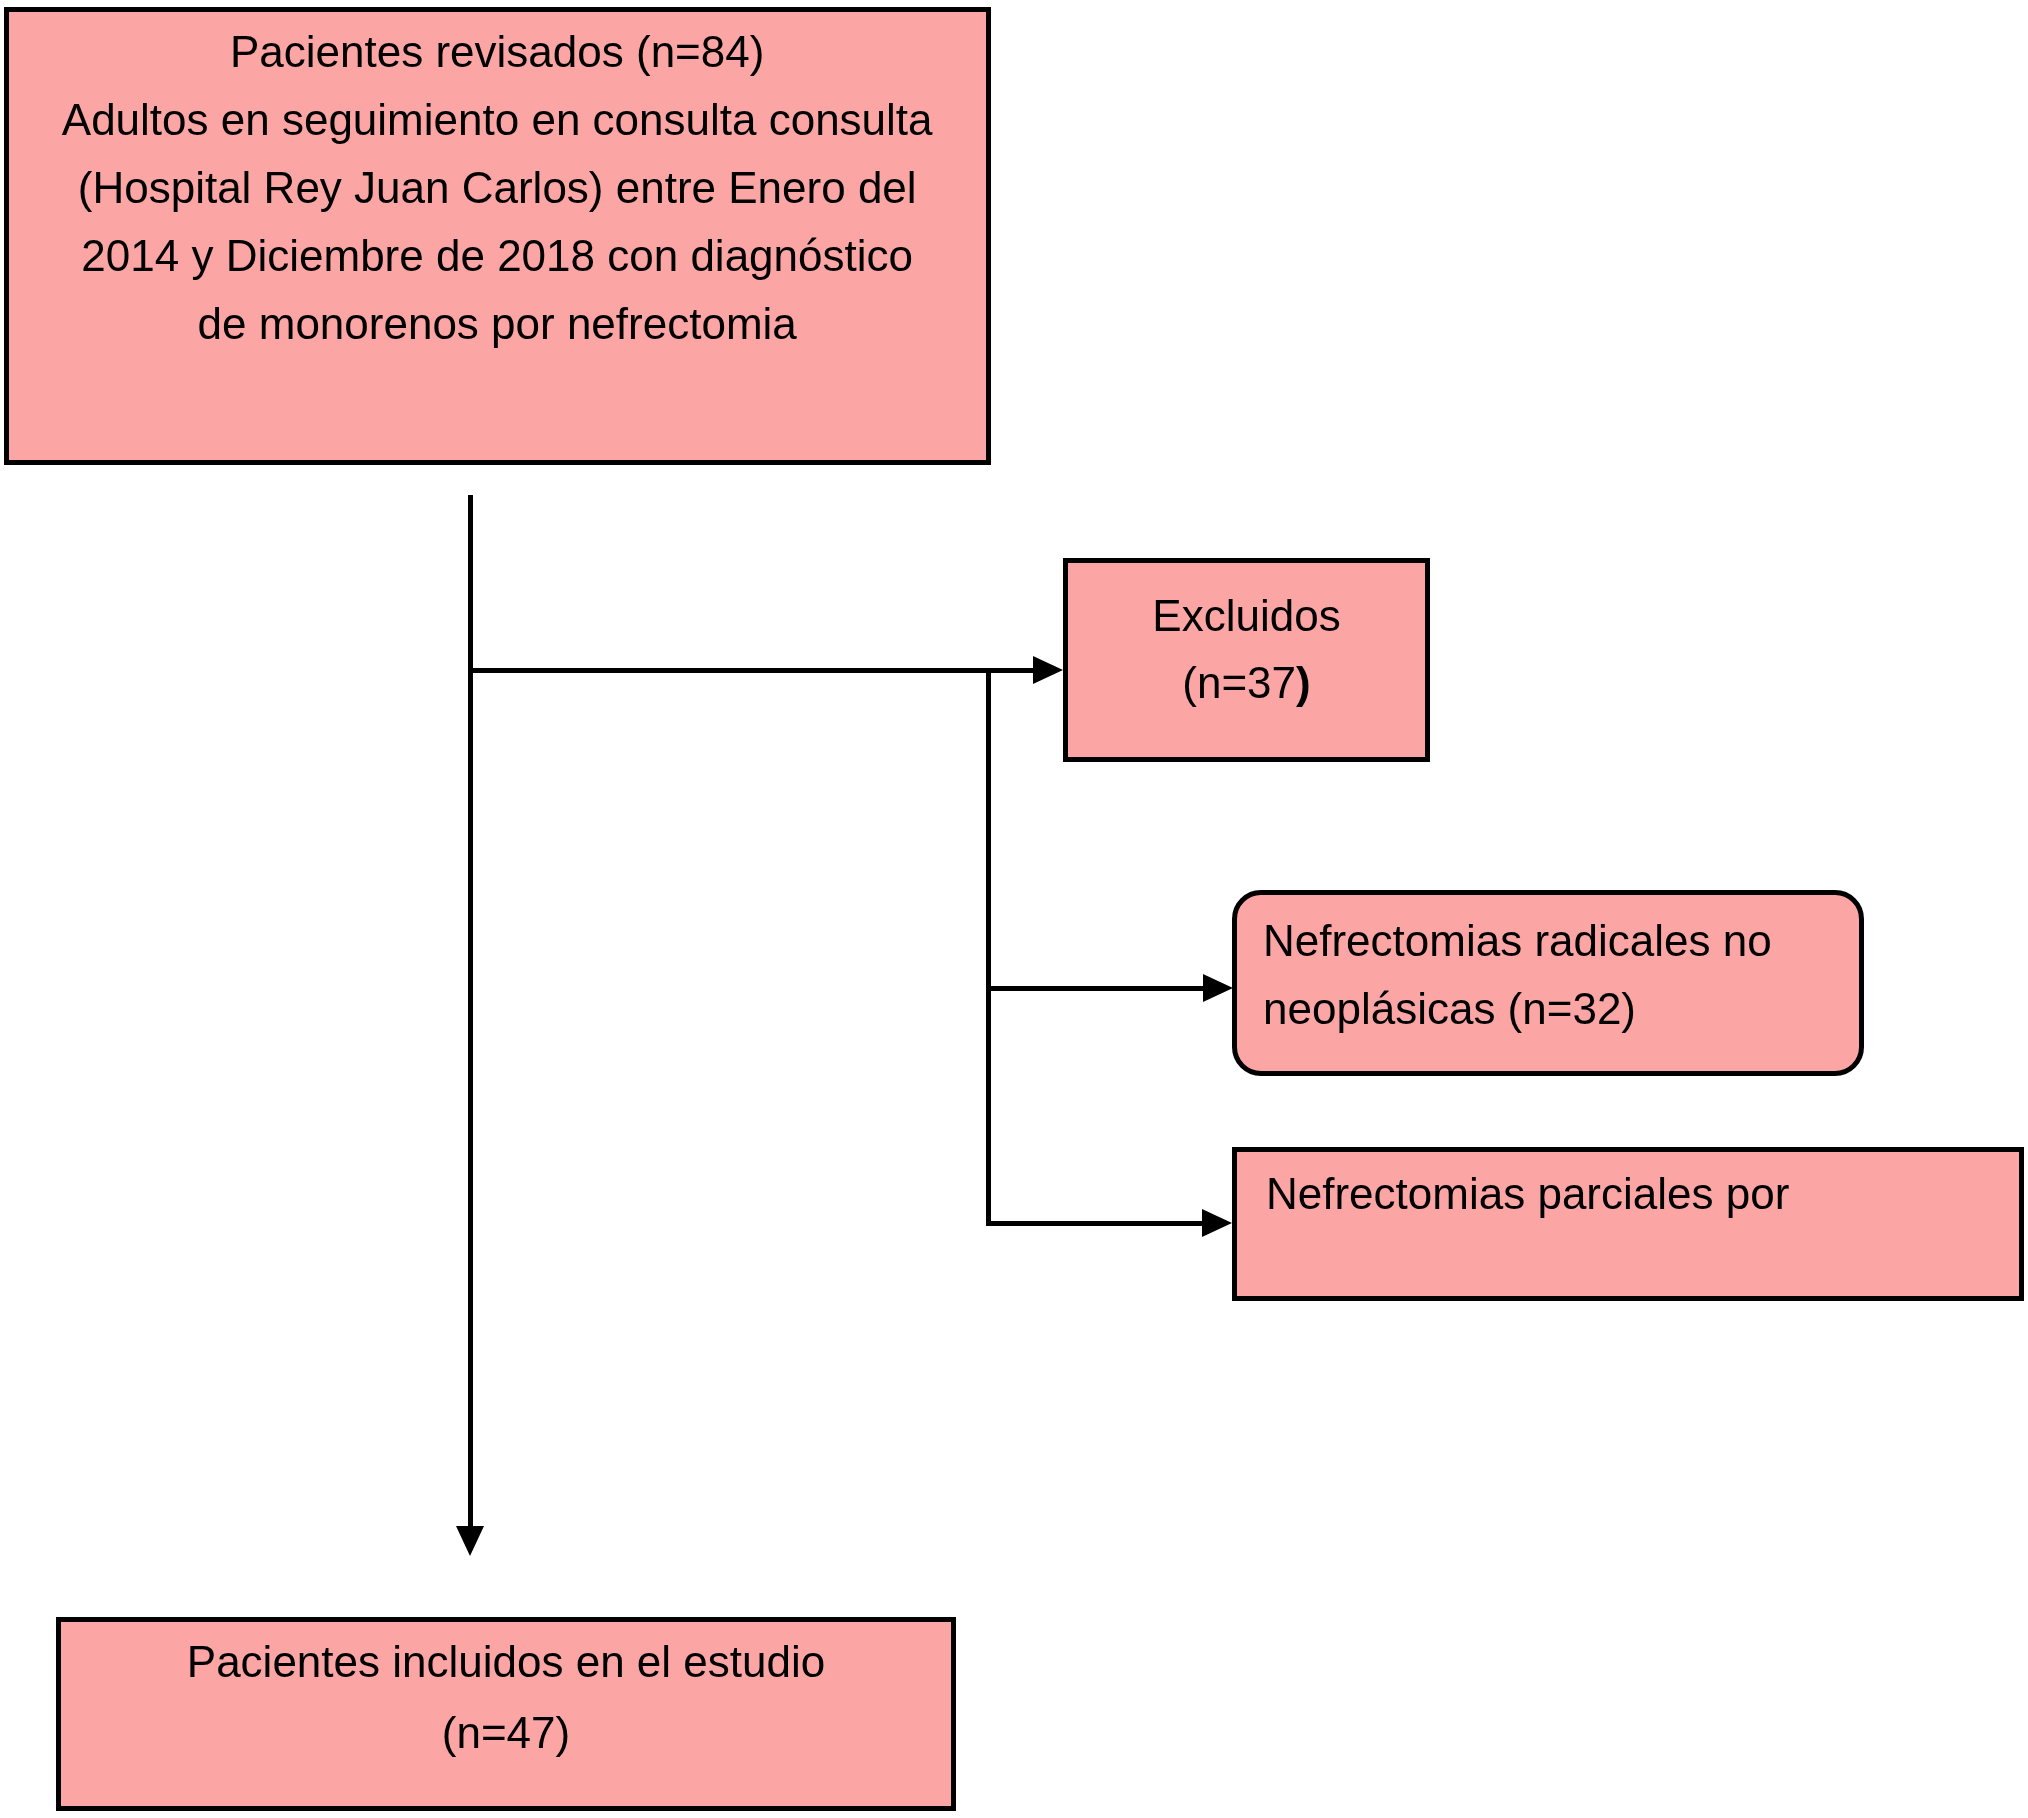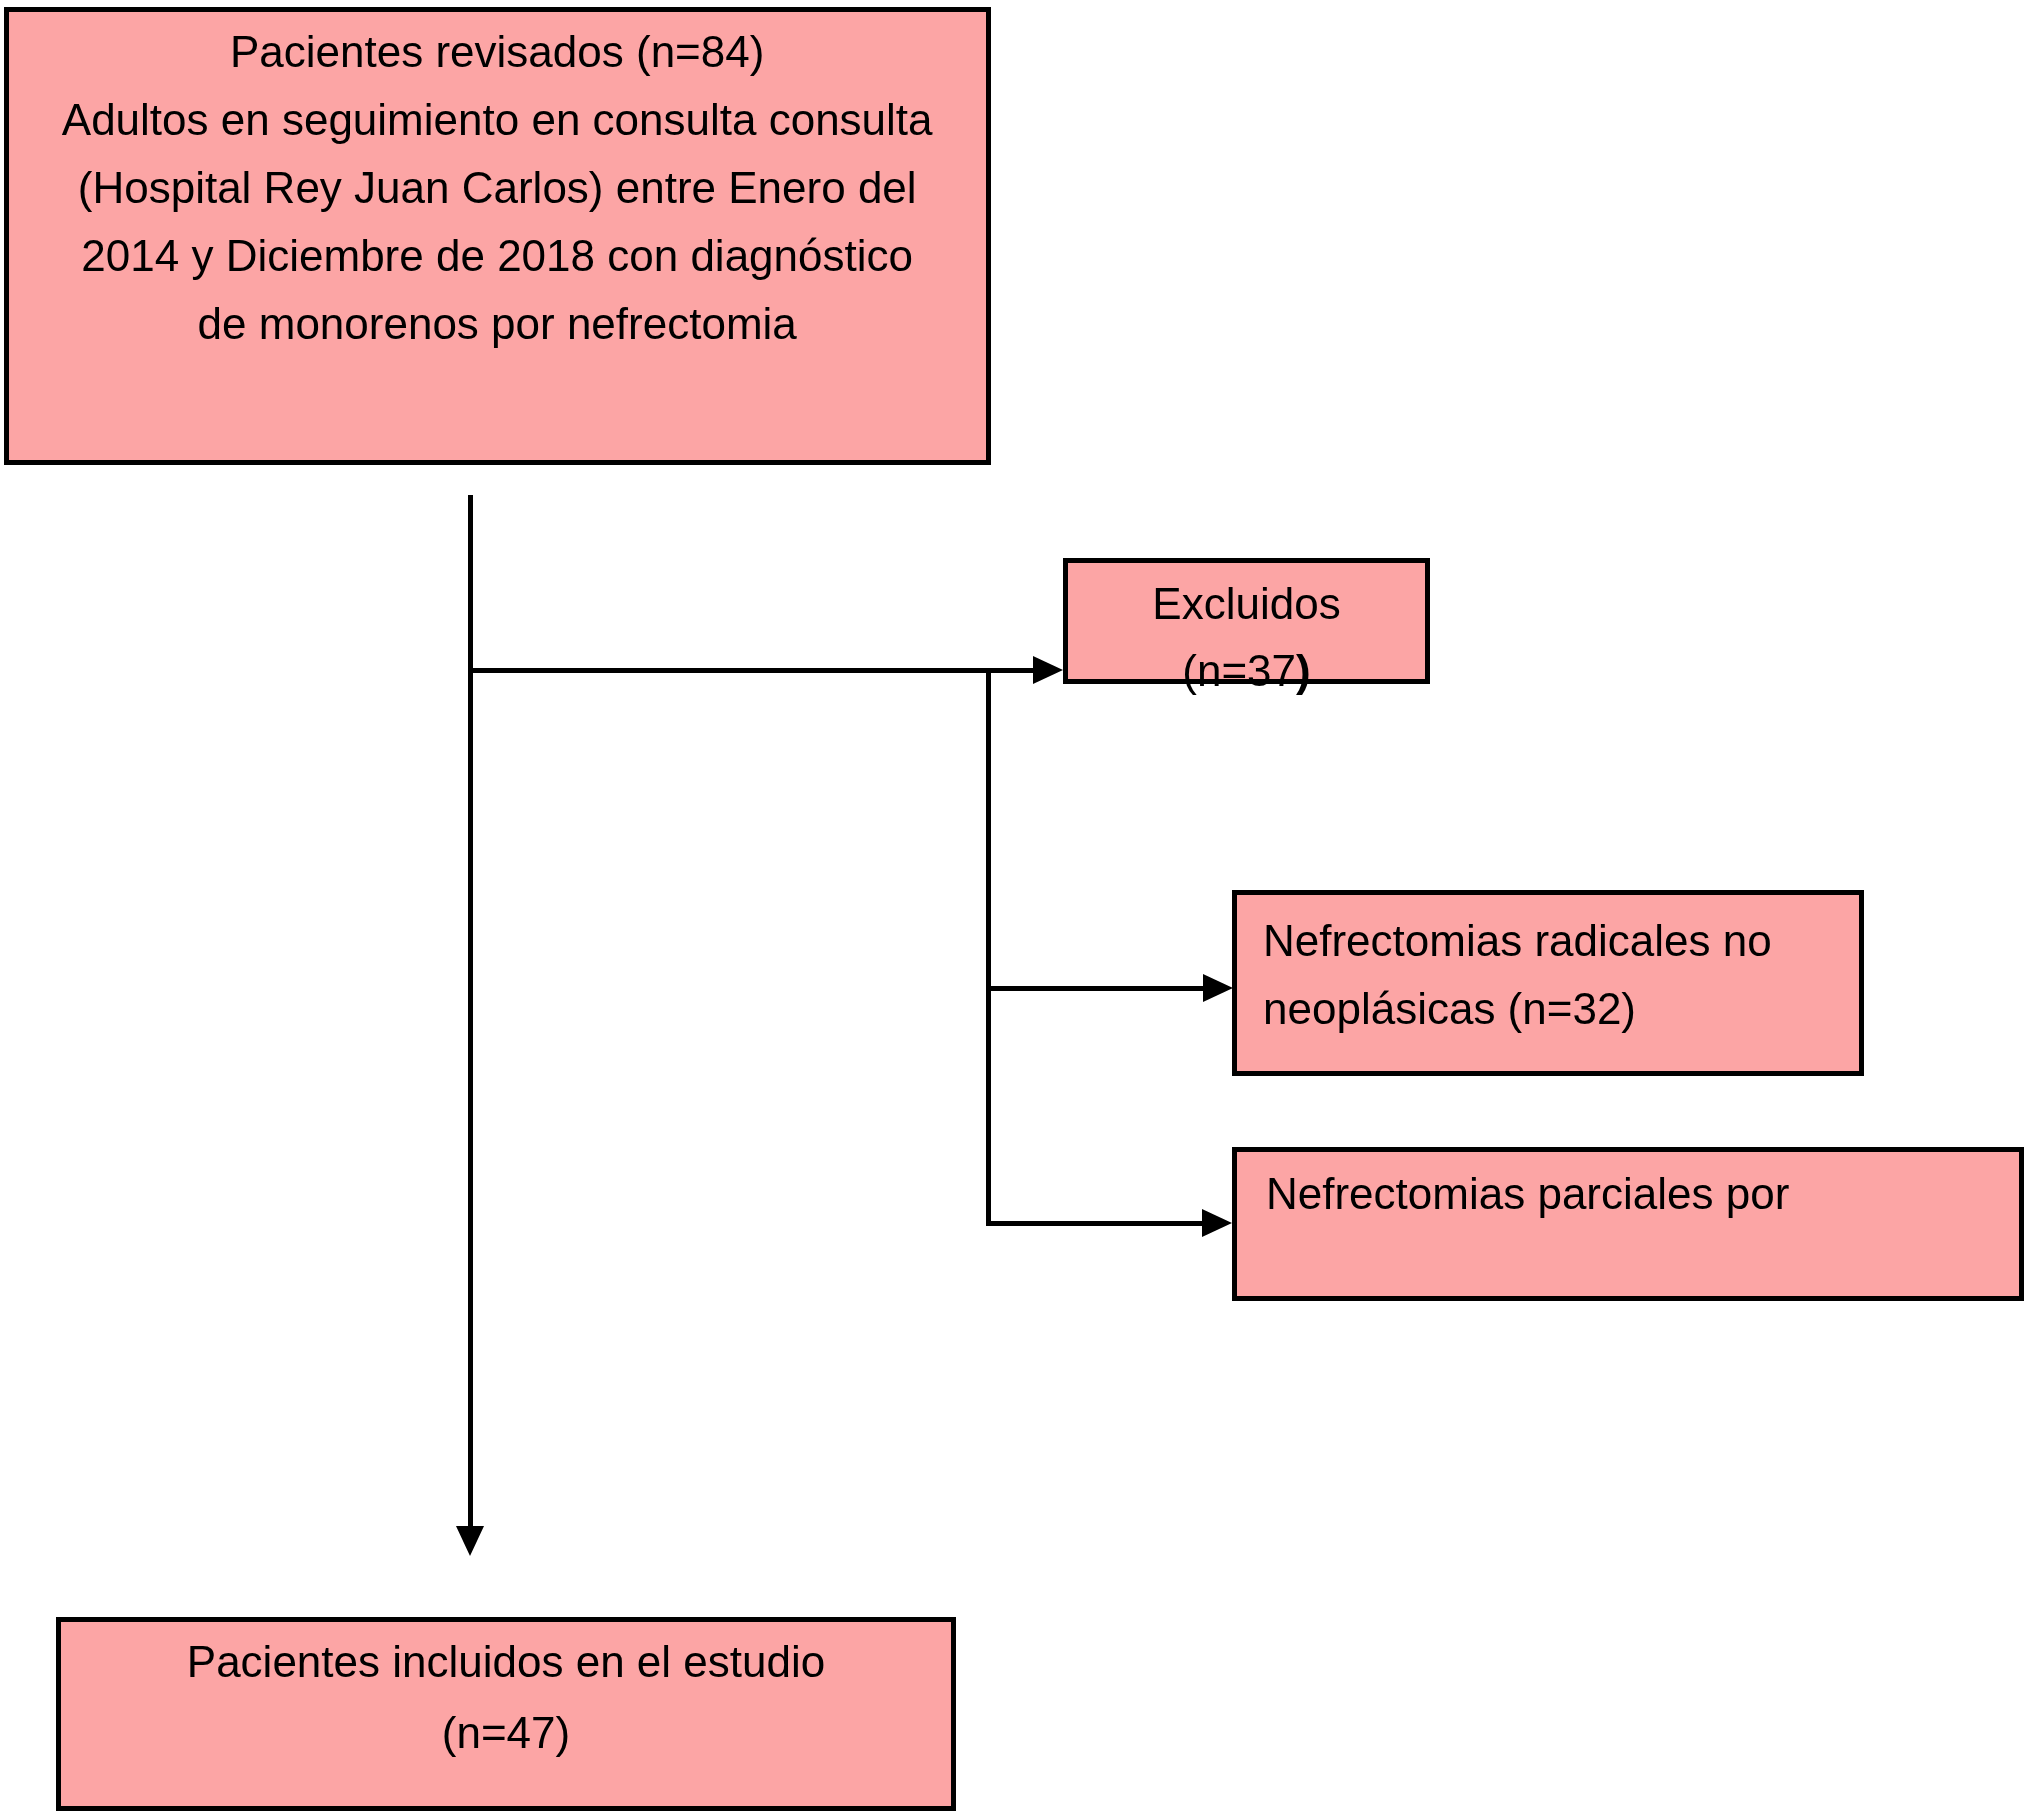--- a/index.html
+++ b/index.html
@@ -47,27 +47,27 @@
   }
   .bold-paren { font-weight: bold; }
 
   
   #box-revisados  { left: 3.7px;    top: 7.4px;    width: 987px; height: 458px; padding-top: 5.6px; }
   #vline-main     { left: 468px;  top: 495px;  width: 4.6px;    height: 1032px; }
   #arrow-main     { left: 456px;  top: 1526px; }
 
   #hline-excl     { left: 470px;  top: 668px;  width: 563px;  height: 4.6px; }
   #arrow-excl     { left: 1033px; top: 656px; }
-  #box-excluidos  { left: 1063px; top: 558px;  width: 367px;  height: 126px; padding-top: 7px; line-height: 67px; }
+  #box-excluidos  { left: 1063px; top: 558px;  width: 367px;  height: 204px; padding-top: 19px; line-height: 67px; }
 
   #vline-branch   { left: 986px; top: 668px;  width: 4.6px;    height: 557px; }
 
   #hline-radic    { left: 986px; top: 986px; width: 217px;  height: 4.6px; }
   #arrow-radic    { left: 1203px; top: 974px; }
-  #box-radicales  { left: 1232px; top: 890px;  width: 632px;  height: 186px; padding: 12px 18.6px 0 26px; }
+  #box-radicales  { left: 1232px; top: 890px;  width: 632px;  height: 186px; padding: 12px 18.6px 0 26px; border-radius: 29px; }
 
   #hline-parc     { left: 986px; top: 1221px; width: 216px;  height: 4.6px; }
   #arrow-parc     { left: 1202px; top: 1209px; }
   #box-parciales  { left: 1232px; top: 1147px; width: 792px;  height: 154px; padding: 8.3px 18.6px 0 29px; }
 
   #box-incluidos  { left: 56px;   top: 1617px; width: 900px;  height: 194px; padding-top: 4px; line-height: 71px; }
 </style>
 </head>
 <body>
 

